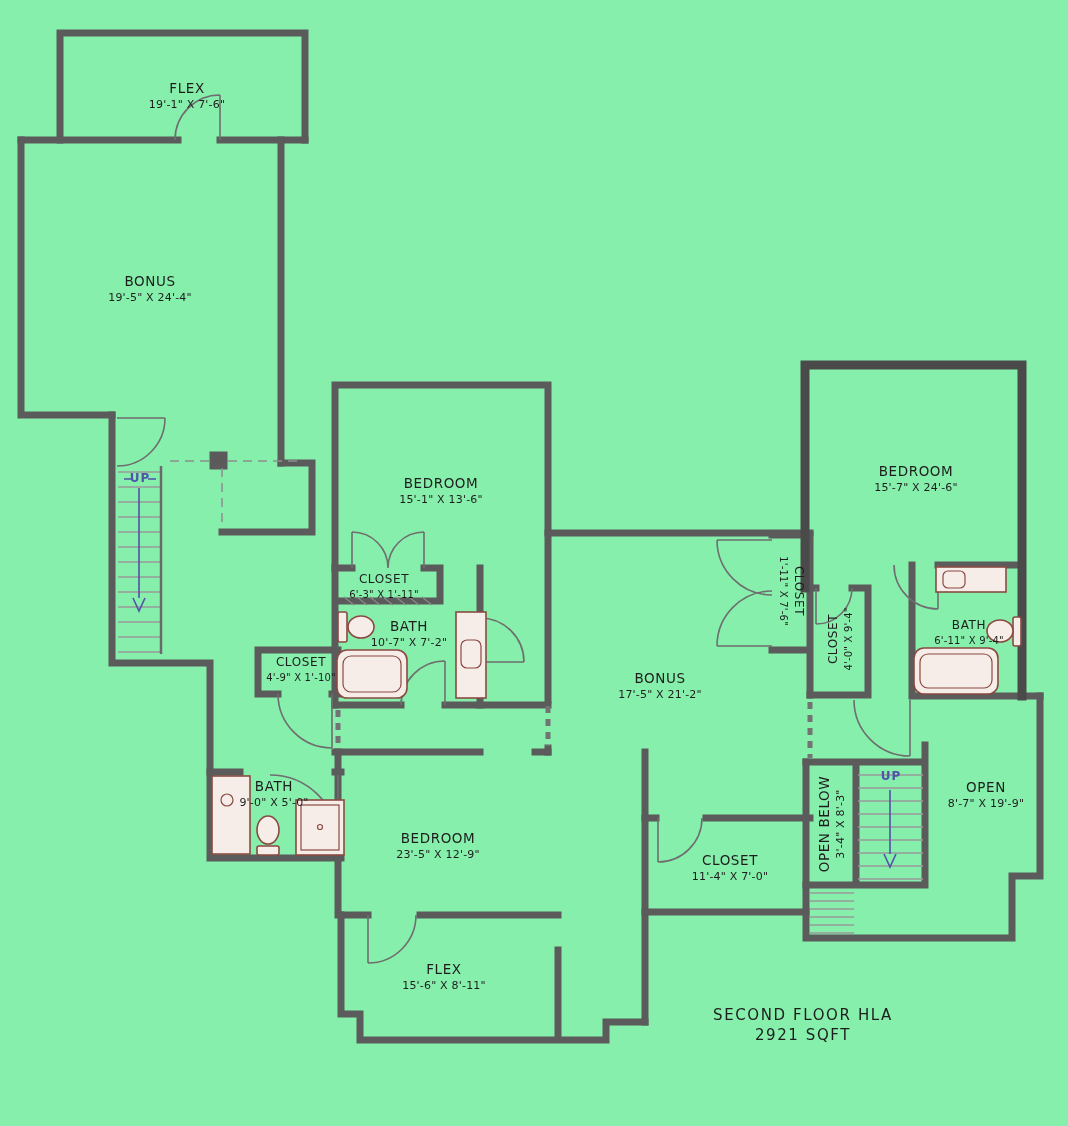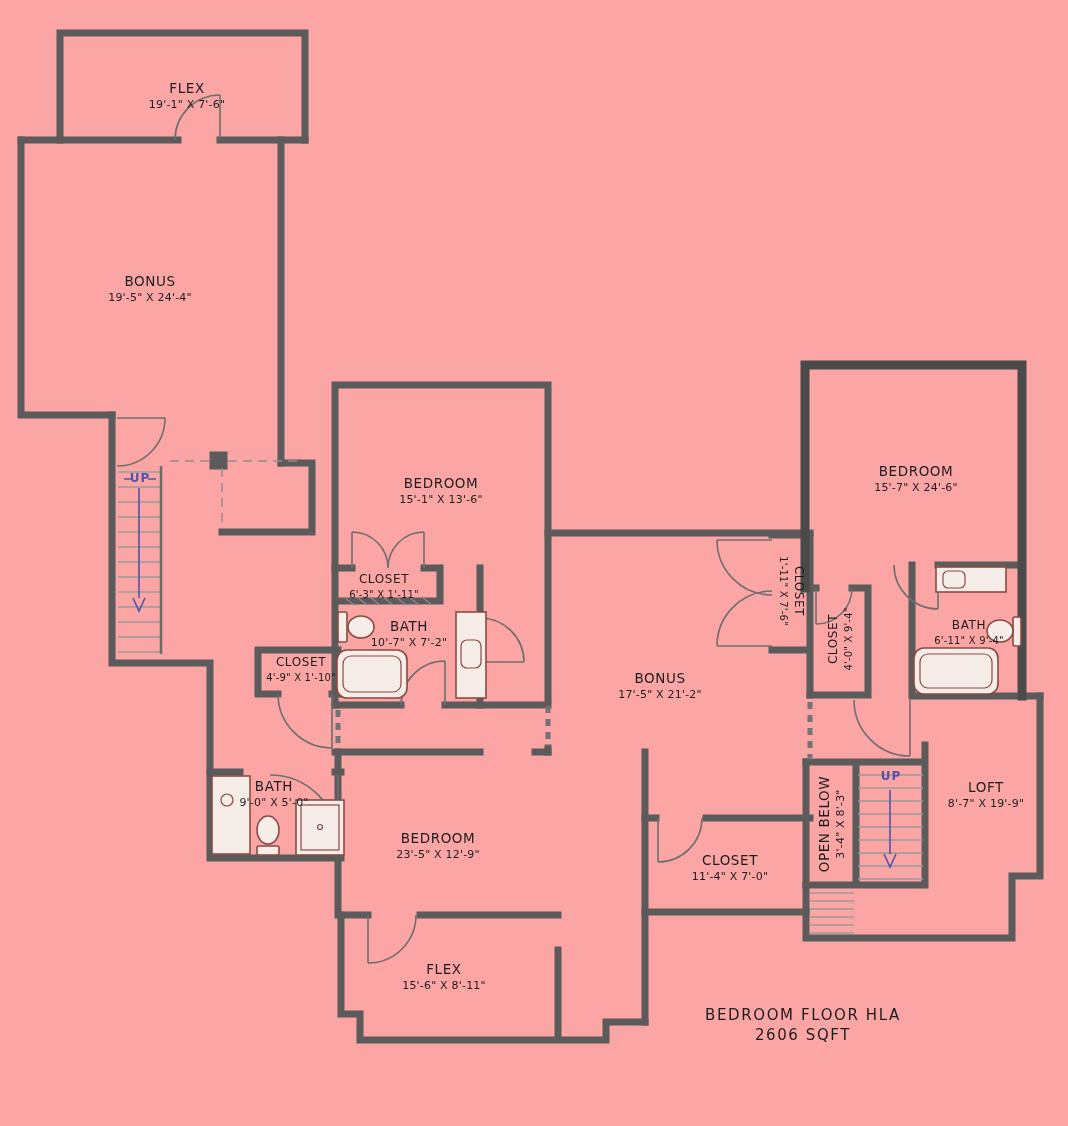--- a/index.html
+++ b/index.html
@@ -1,17 +1,17 @@
 <!DOCTYPE html>
 <html style="--wall: #5b5b5b; --wall_dark: #4a4a4a; --fixture: #8a4a42; --fixture_fill: #f6ede8; --arrow: #5153a8;"><head>
 <meta charset="utf-8">
 <style>
   html,body{margin:0;padding:0;background:#ffffff;}
   .plan{
-    position:relative;width:1068px;height:1126px;background:#fca5a5;
+    position:relative;width:1068px;height:1126px;background:#86efac;
     font-family:"DejaVu Sans", sans-serif;color:#1d1d1d;overflow:hidden;
   }
   .plan svg{position:absolute;left:0;top:0;}
   
   .walls{stroke:var(--wall,#5b5b5b);stroke-width:7;fill:none;stroke-linecap:square;}
   .walls-thick{stroke:var(--wall_dark,#4a4a4a);stroke-width:9;fill:none;stroke-linecap:square;}
   .doors{stroke:#6e6e6e;stroke-width:1.6;fill:none;}
   .dash-ceiling{stroke:#8e8e8e;stroke-width:1.5;fill:none;stroke-dasharray:9 6;}
   .dash-open{stroke:#737373;stroke-width:5;fill:none;stroke-dasharray:7 6;}
   .stair-lines{stroke:#9b9b9b;stroke-width:1.5;fill:none;}
@@ -192,29 +192,29 @@
   </div>
   <div class="lbl" style="left:916px;top:479px">
     <div class="rname">BEDROOM</div>
     <div class="rdims">15'-7" X 24'-6"</div>
   </div>
   <div class="lbl sm" style="left:969px;top:632px">
     <div class="rname">BATH</div>
     <div class="rdims">6'-11" X 9'-4"</div>
   </div>
   <div class="lbl" style="left:986px;top:795px">
-    <div class="rname">LOFT</div>
+    <div class="rname">OPEN</div>
     <div class="rdims">8'-7" X 19'-9"</div>
   </div>
   <div class="lbl vert" style="left:832px;top:824px">
     <div class="rname">OPEN BELOW</div>
     <div class="rdims">3'-4" X 8'-3"</div>
   </div>
 
   <div class="lbl up" style="left:140px;top:479px">UP</div>
   <div class="lbl up" style="left:891px;top:777px">UP</div>
 
   <div class="lbl footer" style="left:803px;top:1025px">
-    <div class="ftitle">BEDROOM FLOOR HLA</div>
-    <div class="ftitle">2606 SQFT</div>
+    <div class="ftitle">SECOND FLOOR HLA</div>
+    <div class="ftitle">2921 SQFT</div>
   </div>
 
 </div>
 
 </body></html>

